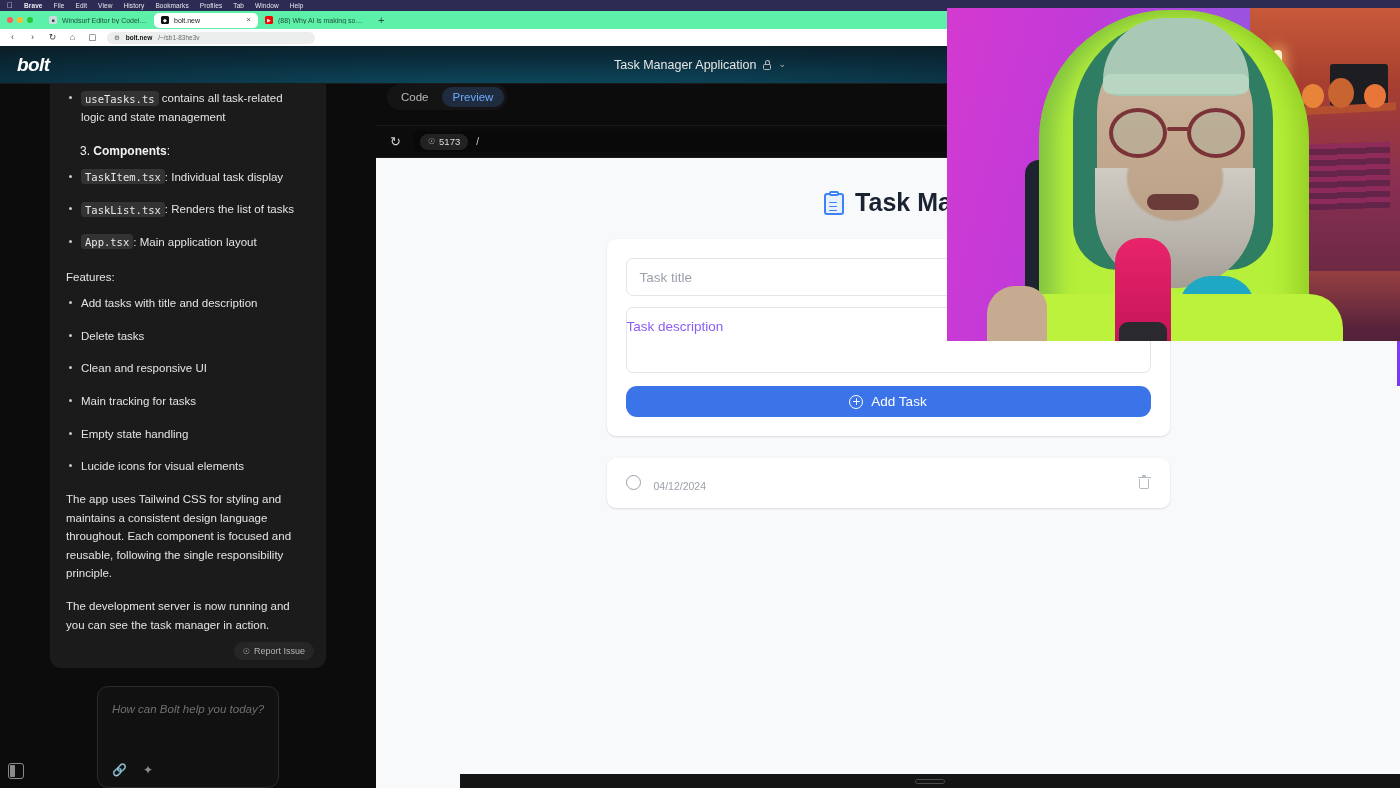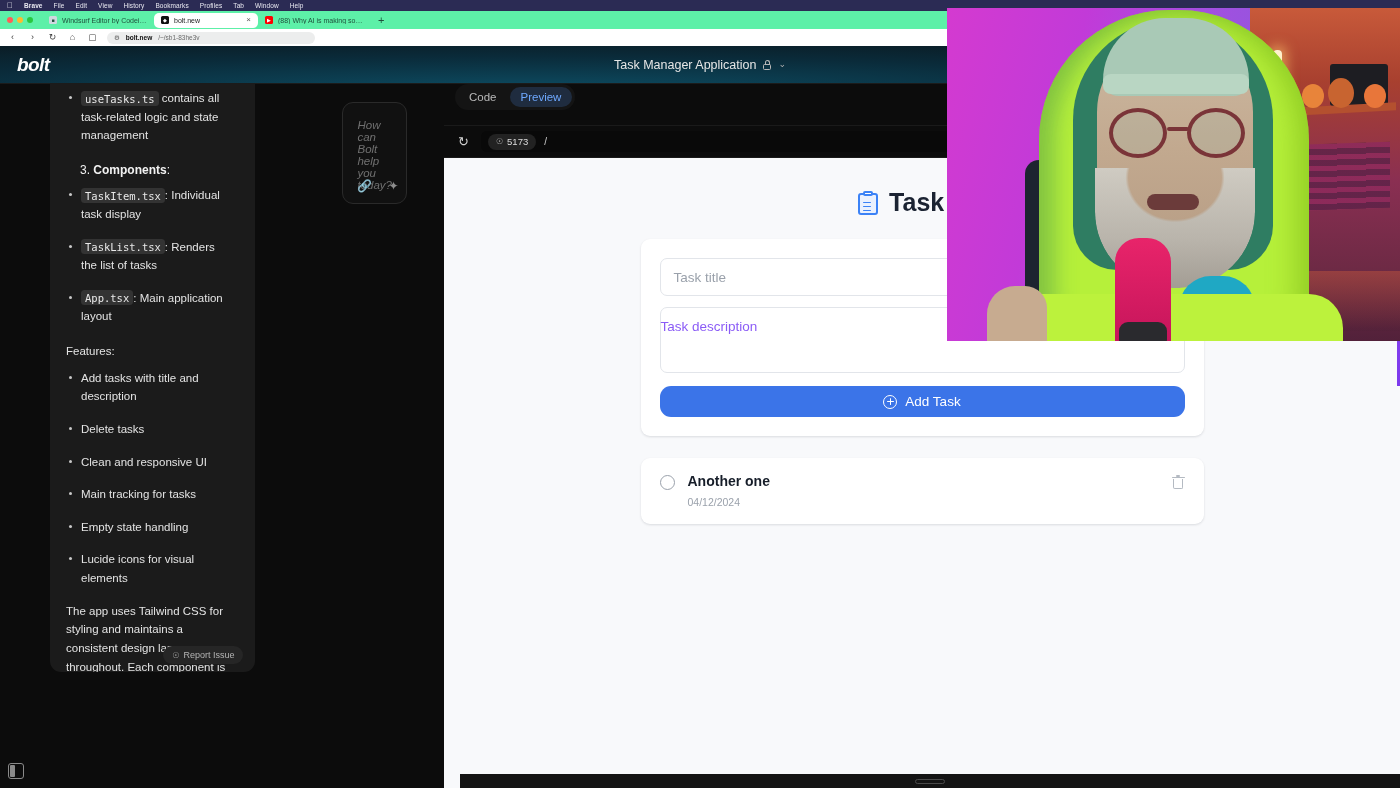--- a/index.html
+++ b/index.html
@@ -97,22 +97,22 @@
   .lock-ico b {
     position: absolute; left: 1.8px; top: 0; width: 4.4px; height: 5px;
     border: 1px solid #b8b8b8; border-bottom: none; border-radius: 2.5px 2.5px 0 0;
   }
   .chev-dn { font-size: 9px; color: #b0b0b0; line-height: 1; }
 
   .bolt-body { display: flex; height: 704px; }
 
   
   .chat-col {
-    width: 444px; flex: none; position: relative;
-    background: #0c0c0c; display: flex; flex-direction: row;
+    width: 376px; flex: none; position: relative;
+    background: #0c0c0c; display: flex; flex-direction: column; align-items: center;
   }
   .msg-card {
     position: relative;
     margin: 0 50px 0 50px;
     background: #1b1b1b;
     border-radius: 0 0 11px 11px;
     padding: 0 26px 20px 16px;
     height: 588px; overflow: hidden;
   }
   .md { color: #e3e3e3; font-size: 11.5px; line-height: 1.62; }
@@ -571,21 +571,20 @@
             <div class="ta">Task description</div>
             <div class="btn-add">
               <span class="plus-circ"></span>
               <span>Add Task</span>
             </div>
           </div>
 
           <div class="task-card">
             <span class="task-check"></span>
             <div class="task-main">
-              <div class="task-title">Another one</div>
               <div class="task-date">04/12/2024</div>
             </div>
             <span class="trash-ico">
               <span class="hdl"></span>
                 <span class="lid"></span>
                 <span class="can"></span>
             </span>
           </div>
         </div>
       </div>

